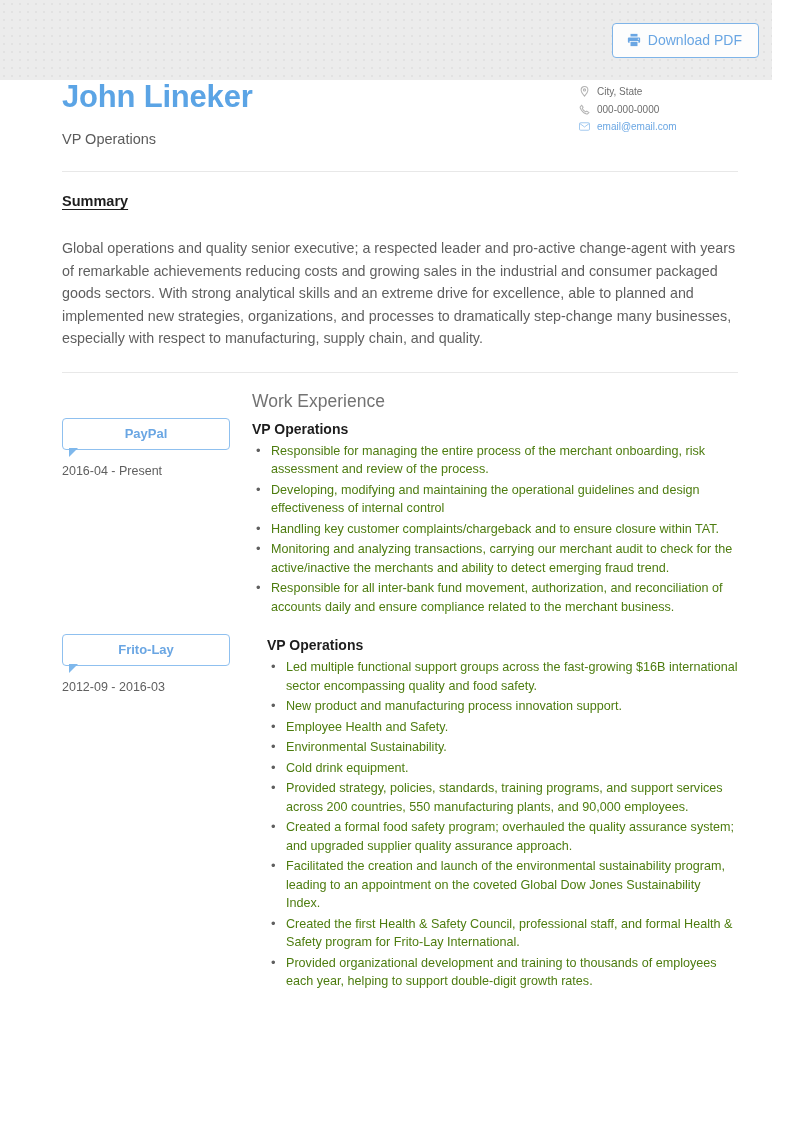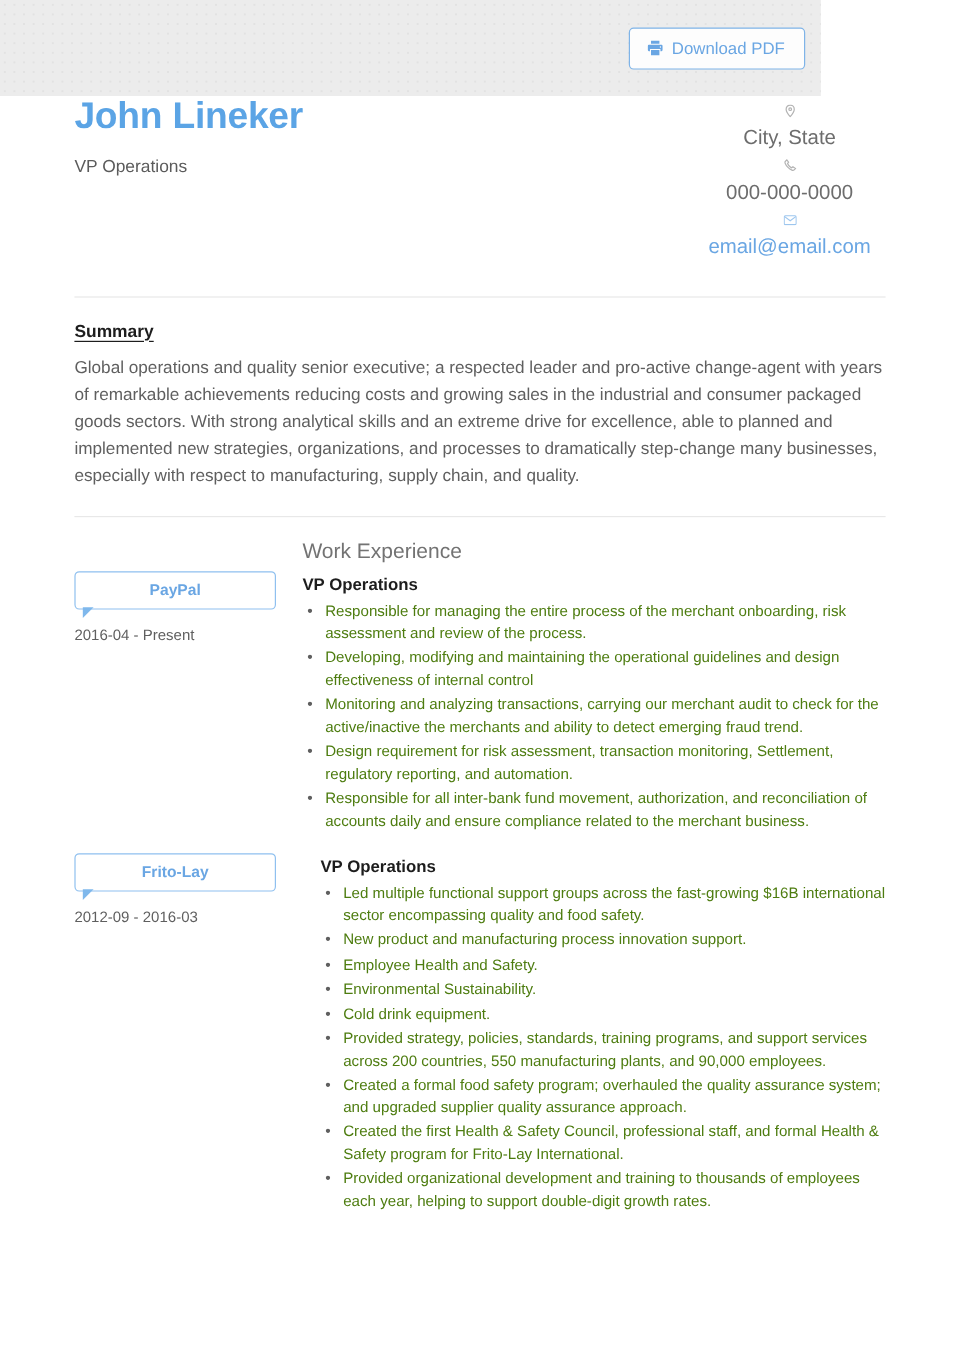--- a/index.html
+++ b/index.html
@@ -7,21 +7,21 @@
     width: 800px;
     height: 1128px;
     background: #ffffff;
     font-family: "Liberation Sans", sans-serif;
     overflow: hidden;
   }
 
   
   .toolbar {
     position: relative;
-    width: 684px;
+    width: 772px;
     height: 80px;
     background: #ececec;
     background-image: radial-gradient(#e2e2e2 1px, transparent 1px);
     background-size: 8px 8px;
   }
   .download-btn {
     position: absolute;
     right: 13px;
     top: 23px;
     display: flex;
@@ -56,25 +56,24 @@
     margin-top: 17px;
     font-size: 14.5px;
     color: #5b5b5b;
     font-weight: 400;
   }
   .contacts { padding-top: 6px; width: 160px; }
   .contact-line {
     display: flex;
     align-items: center;
     gap: 7px;
-    font-size: 17px;
+    font-size: 10px;
     color: #6d6d6d;
     margin-bottom: 6.5px;
     white-space: nowrap;
-    flex-direction: column;
   }
   .contact-line.email { color: #6aa6e3; }
   .contact-ico {
     width: 12px;
     display: flex;
     justify-content: center;
     align-items: center;
     flex: 0 0 12px;
     color: #b3b3b3;
   }
@@ -87,21 +86,21 @@
   }
 
   
   .summary-section { padding-top: 21px; }
   .summary-title {
     font-size: 14.5px;
     font-weight: bold;
     color: #1d1d1d;
     text-decoration: underline;
     text-underline-offset: 3px;
-    margin-bottom: 11px;
+    margin-bottom: 28px;
   }
   .summary-text {
     font-size: 14.3px;
     line-height: 1.58;
     color: #5f5f5f;
   }
 
   .divider2 {
     height: 1px;
     background: #e8e8e8;
@@ -241,42 +240,43 @@
     <div class="exp-row">
       <div class="exp-left">
         <div class="company-box">PayPal</div>
         <div class="date-range">2016-04 - Present</div>
       </div>
       <div class="exp-right">
         <div class="role-title">VP Operations</div>
         <ul class="bullets">
             <li>Responsible for managing the entire process of the merchant onboarding, risk assessment and review of the process.</li>
             <li>Developing, modifying and maintaining the operational guidelines and design effectiveness of internal control</li>
+            <li>Handling key customer complaints/chargeback and to ensure closure within TAT.</li>
             <li>Monitoring and analyzing transactions, carrying our merchant audit to check for the active/inactive the merchants and ability to detect emerging fraud trend.</li>
-            <li>Design requirement for risk assessment, transaction monitoring, Settlement, regulatory reporting, and automation.</li>
             <li>Responsible for all inter-bank fund movement, authorization, and reconciliation of accounts daily and ensure compliance related to the merchant business.</li>
           </ul>
       </div>
     </div>
 
     <div class="exp-row" style="margin-top:16px;gap:15px;">
       <div class="exp-left">
         <div class="company-box">Frito-Lay</div>
         <div class="date-range">2012-09 - 2016-03</div>
       </div>
       <div class="exp-right">
         <div class="role-title">VP Operations</div>
         <ul class="bullets">
             <li>Led multiple functional support groups across the fast-growing $16B international sector encompassing quality and food safety.</li>
             <li>New product and manufacturing process innovation support.</li>
             <li>Employee Health and Safety.</li>
             <li>Environmental Sustainability.</li>
             <li>Cold drink equipment.</li>
             <li>Provided strategy, policies, standards, training programs, and support services across 200 countries, 550 manufacturing plants, and 90,000 employees.</li>
             <li>Created a formal food safety program; overhauled the quality assurance system; and upgraded supplier quality assurance approach.</li>
+            <li>Facilitated the creation and launch of the environmental sustainability program, leading to an appointment on the coveted Global Dow Jones Sustainability Index.</li>
             <li>Created the first Health &amp; Safety Council, professional staff, and formal Health &amp; Safety program for Frito-Lay International.</li>
             <li>Provided organizational development and training to thousands of employees each year, helping to support double-digit growth rates.</li>
           </ul>
       </div>
     </div>
 
   </div>
 </div>
 
 </body></html>

